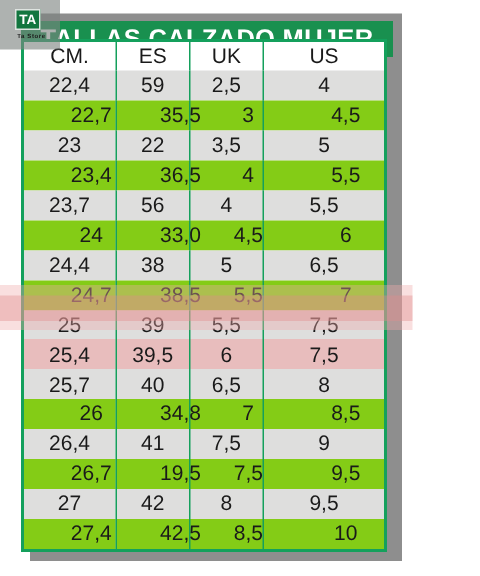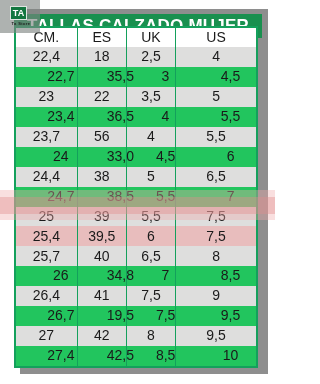--- a/index.html
+++ b/index.html
@@ -134,21 +134,21 @@
   table.size-table td:last-child {
     border-right: none;
   }
   table.size-table thead th {
     background: #ffffff;
     font-weight: normal;
     font-size: 14px;
     height: 19px;
     line-height: 19px;
   }
-  tr.row-odd td { background: #22c55e; padding-left: 29px; }
+  tr.row-odd td { background: #84cc16; padding-left: 29px; }
   tr.row-even td { background: #dededd; }
   tr.row-highlight td { background: #e8bdbd; }
 
   
   .highlight-band {
     position: absolute;
     left: 0px;
     top: 190px;
     width: 275px;
     height: 30px;
@@ -186,21 +186,21 @@
         <tr>
           <th>CM.</th>
           <th>ES</th>
           <th>UK</th>
           <th>US</th>
         </tr>
       </thead>
       <tbody id="table-body">
           <tr class="row-even">
             <td>22,4</td>
-            <td>18</td>
+            <td>59</td>
             <td>2,5</td>
             <td>4</td>
           </tr>
           <tr class="row-odd">
             <td>22,7</td>
             <td>35,5</td>
             <td>3</td>
             <td>4,5</td>
           </tr>
           <tr class="row-even">

